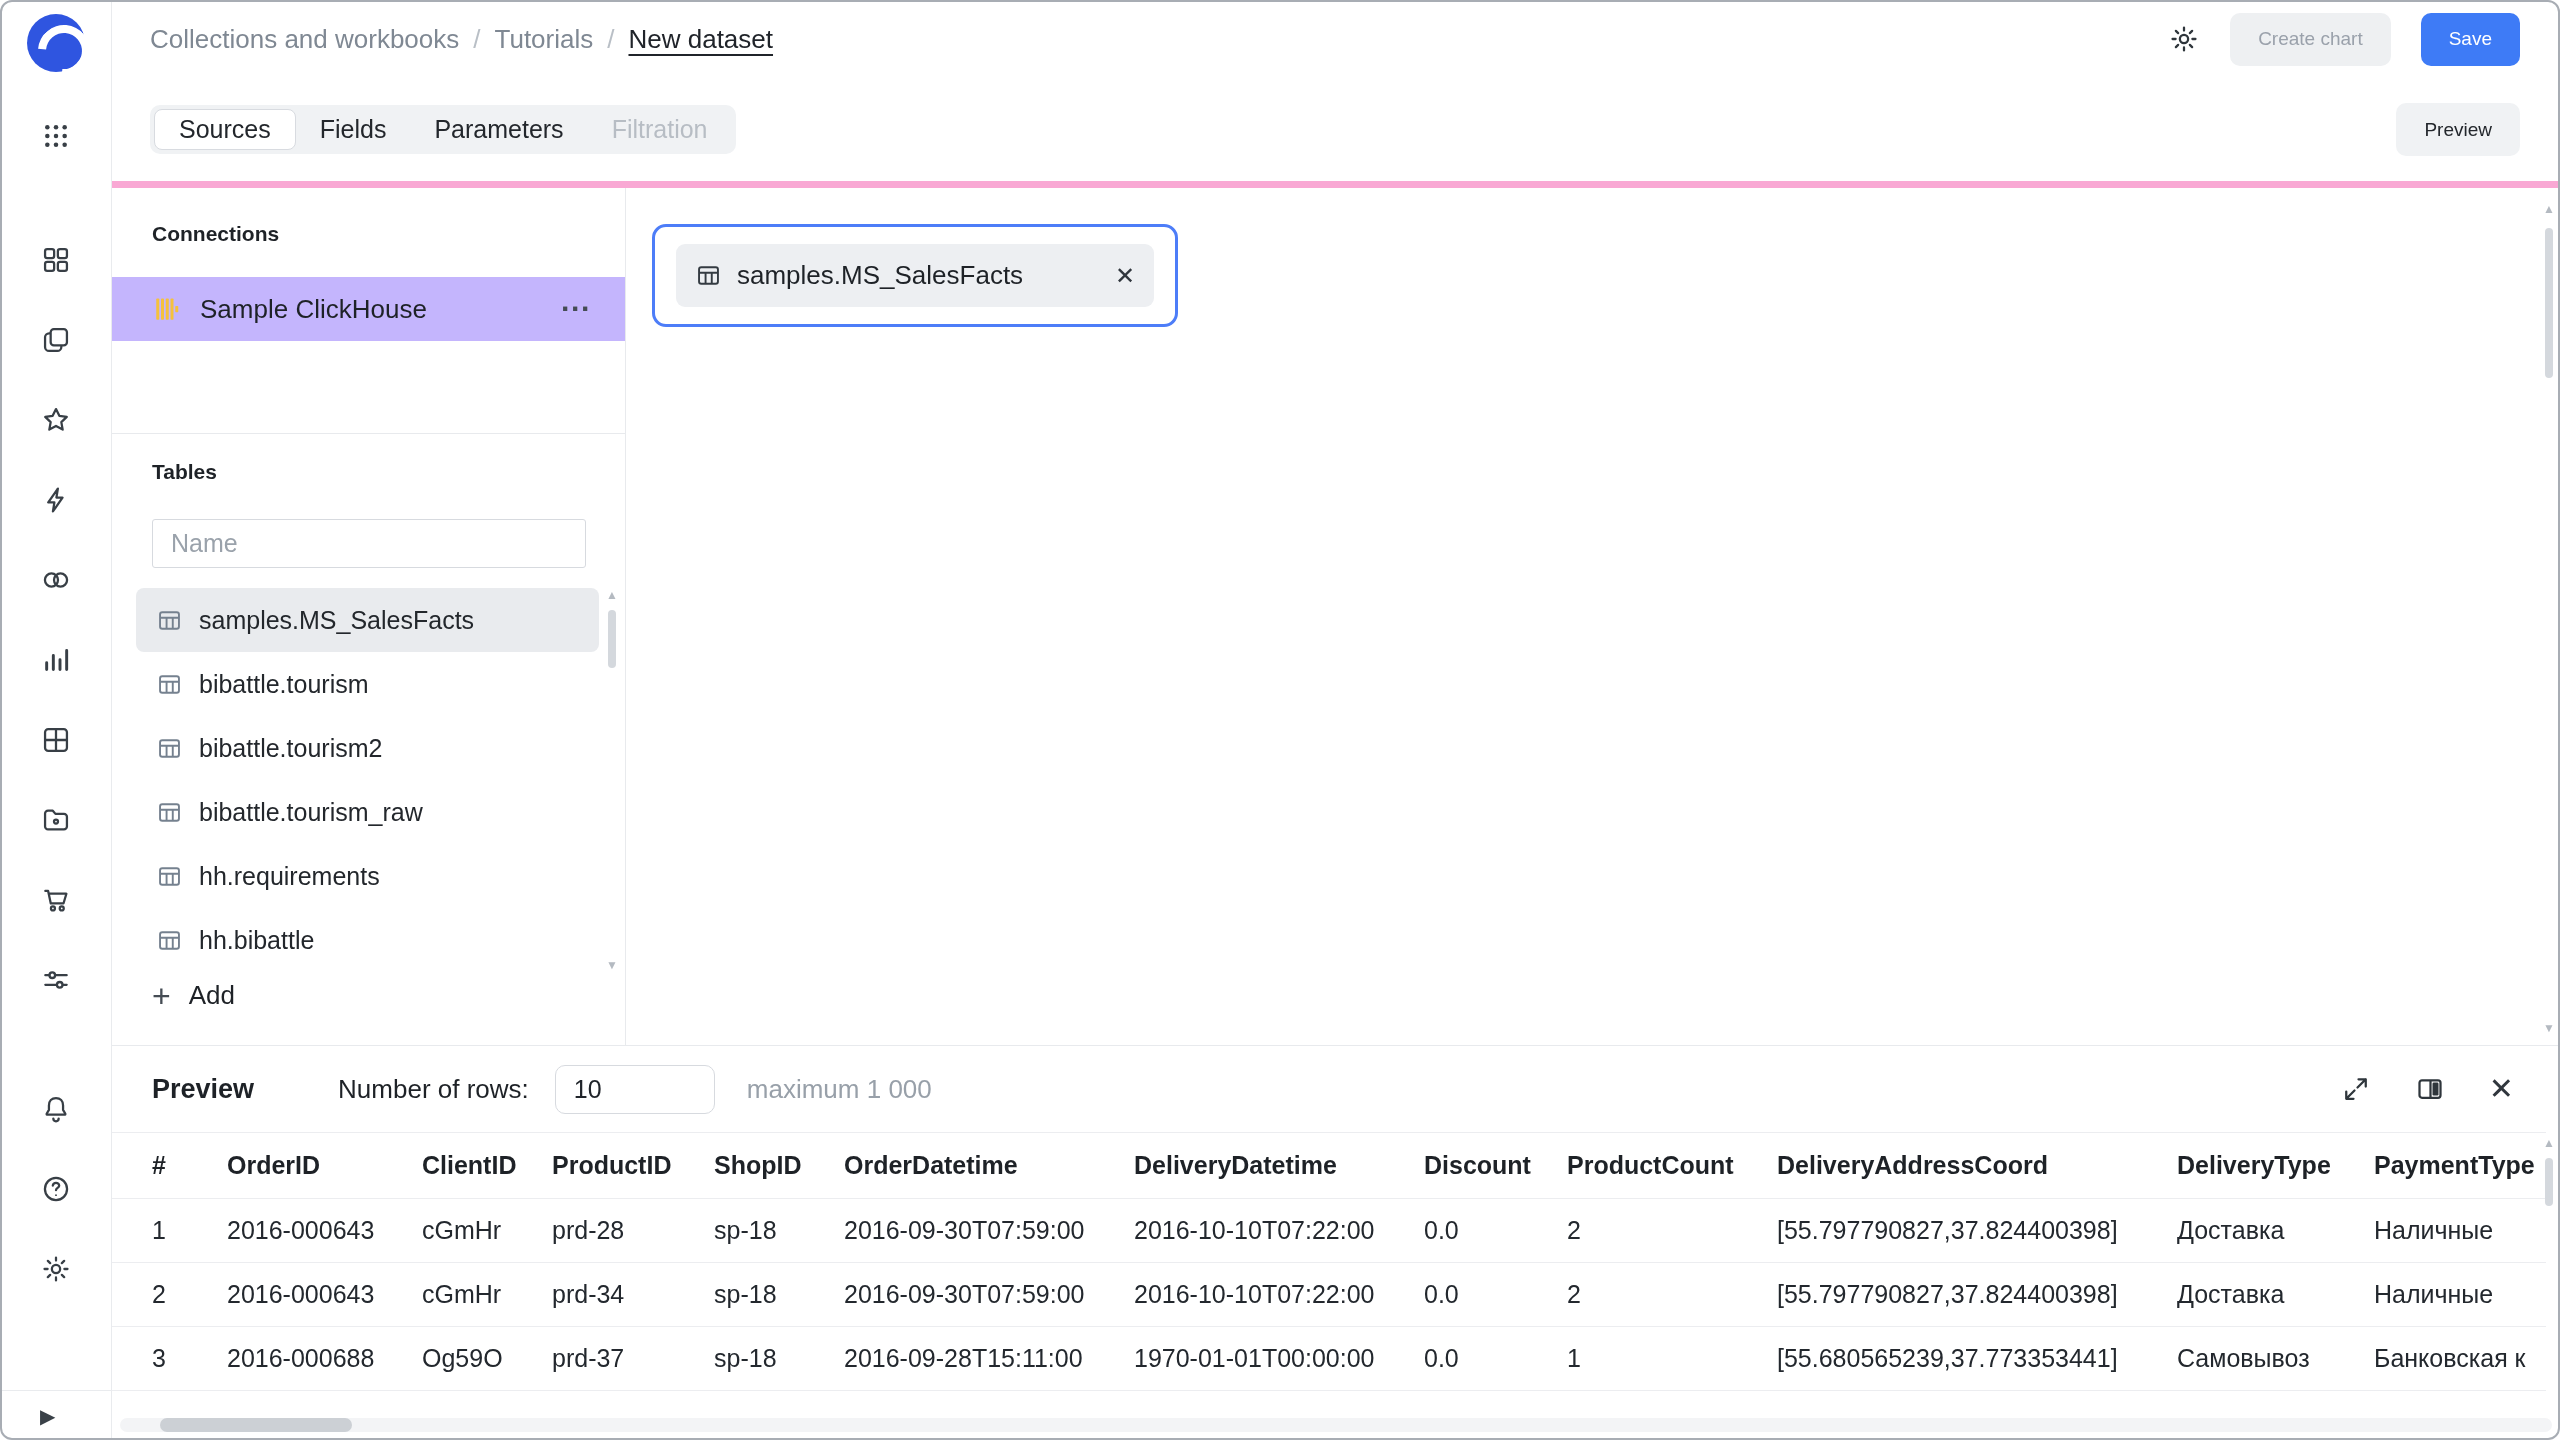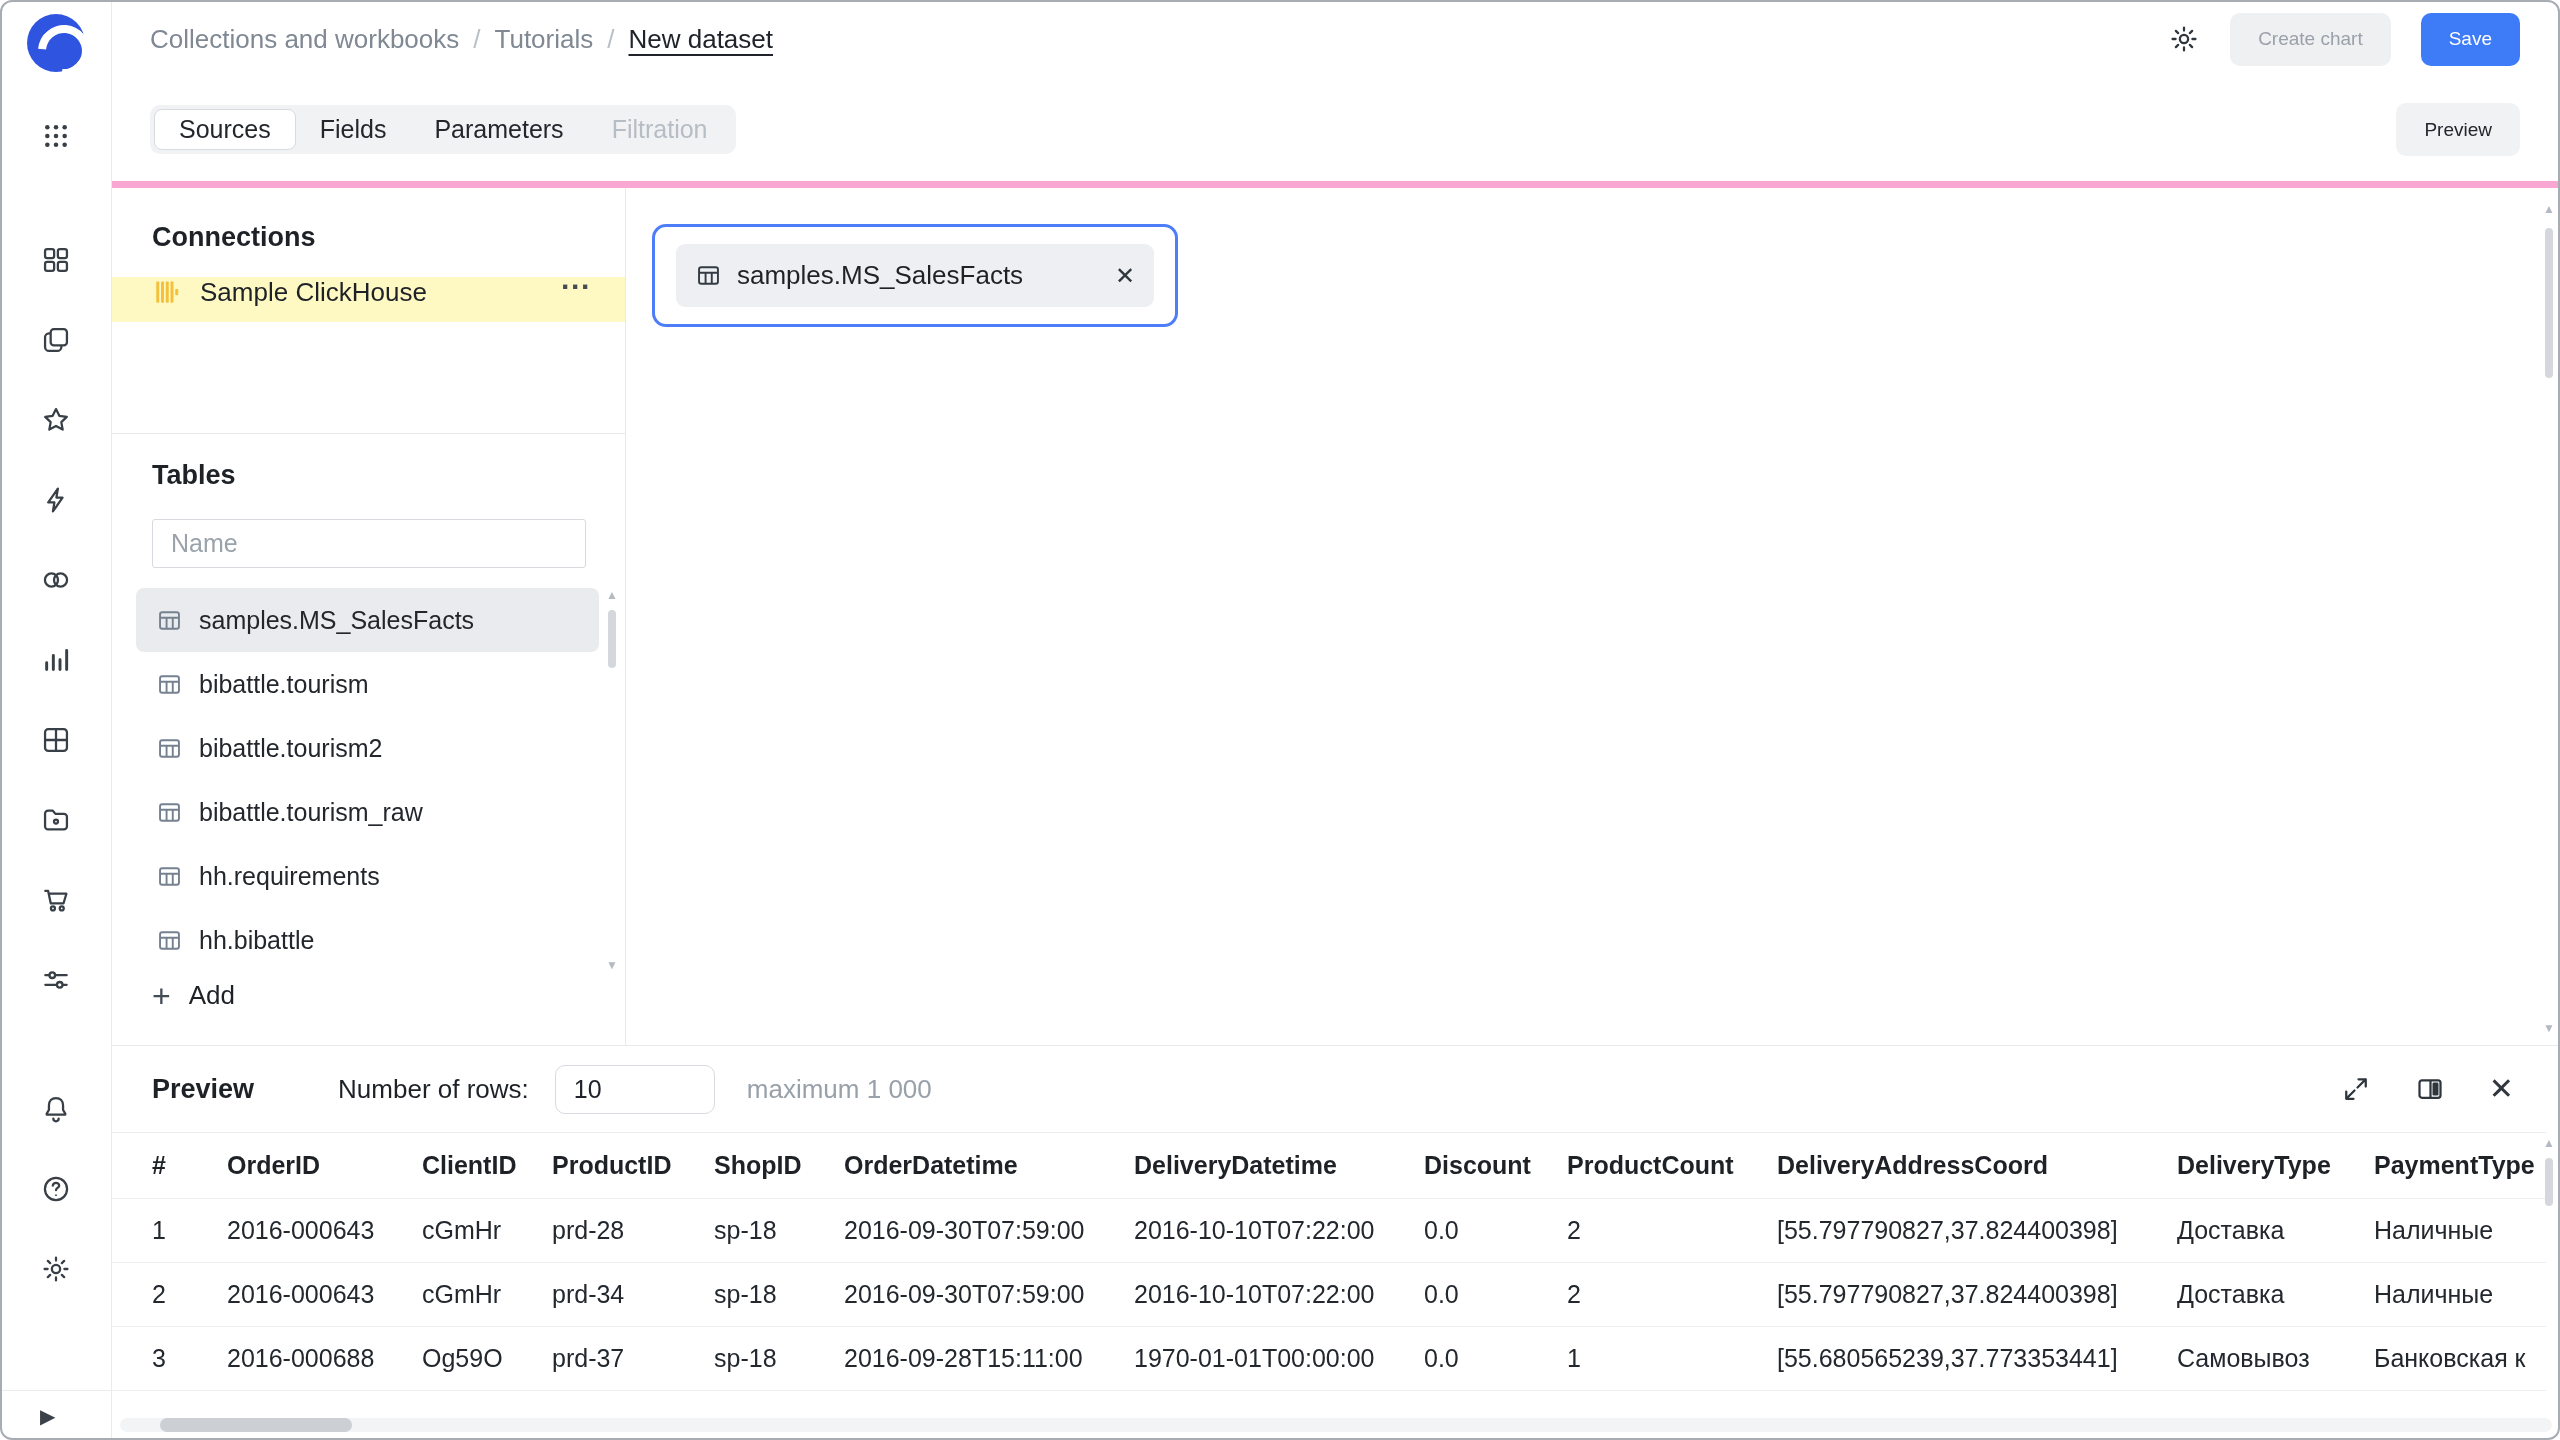--- a/index.html
+++ b/index.html
@@ -36,23 +36,23 @@
   .toolbar { position:absolute; left:112px; top:78px; right:0; height:110px; border-bottom:7px solid #f9a8d4; display:flex; align-items:center; padding:0 40px 0 38px; background:#fff; }
   .tabs { display:flex; align-items:center; background:#f0f2f4; border-radius:10px; padding:4px; height:49px; }
   .tab { padding:0 24px; height:41px; line-height:41px; font-size:25px; color:#23272c; border-radius:8px; cursor:pointer; }
   .tab.active { background:#fff; border:1px solid #d8dbe0; line-height:39px; }
   .tab.disabled { color:#b7bdc4; }
   .toolbar .btn { margin-left:auto; }
 
   
   .workspace { position:absolute; left:112px; top:188px; right:0; height:857px; display:flex; background:#fff; }
   .side-panel { width:514px; min-width:514px; border-right:1px solid #e8eaed; position:relative; background:#fff; }
-  .panel-heading { font-size:27px; font-weight:700; color:#1e2227; }
+  .panel-heading { font-size:21px; font-weight:700; color:#1e2227; }
   .connections-title { position:absolute; top:34px; left:40px; }
-  .connection-item { position:absolute; top:89px; left:0; right:0; height:45px; background:#fef9c3; display:flex; align-items:flex-start; gap:18px; padding:0 34px 0 40px; cursor:pointer; }
+  .connection-item { position:absolute; top:89px; left:0; right:0; height:64px; background:#c4b5fd; display:flex; align-items:center; gap:18px; padding:0 34px 0 40px; cursor:pointer; }
   .connection-name { font-size:26px; color:#1e2227; }
   .more-btn { margin-left:auto; font-size:30px; font-weight:700; color:#454c54; cursor:pointer; line-height:20px; }
   .panel-divider { position:absolute; top:245px; left:0; right:0; height:1px; background:#e8eaed; }
   .tables-title { position:absolute; top:272px; left:40px; }
   .search-input { position:absolute; top:331px; left:40px; width:434px; height:49px; border:1px solid #d7dadf; border-radius:3px; padding:0 18px; font-size:25px; color:#20242a; font-family:inherit; outline:none; }
   .search-input::placeholder { color:#9aa2ab; }
   .table-list { position:absolute; top:400px; left:0; right:0; }
   .table-item { height:64px; display:flex; align-items:center; gap:16px; padding:0 20px; margin:0 26px 0 24px; border-radius:8px; font-size:25px; color:#23272c; cursor:pointer; white-space:nowrap; overflow:hidden; }
   .table-item.selected { background:#e9ebee; }
   .tbl-ic { color:#75818f; flex:none; }

